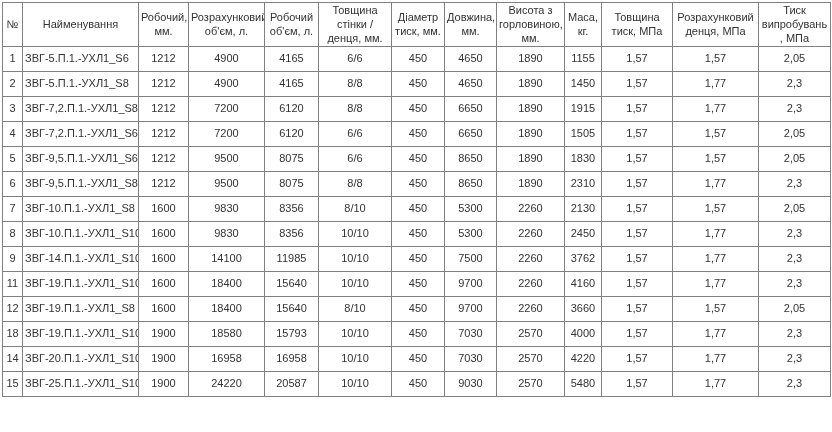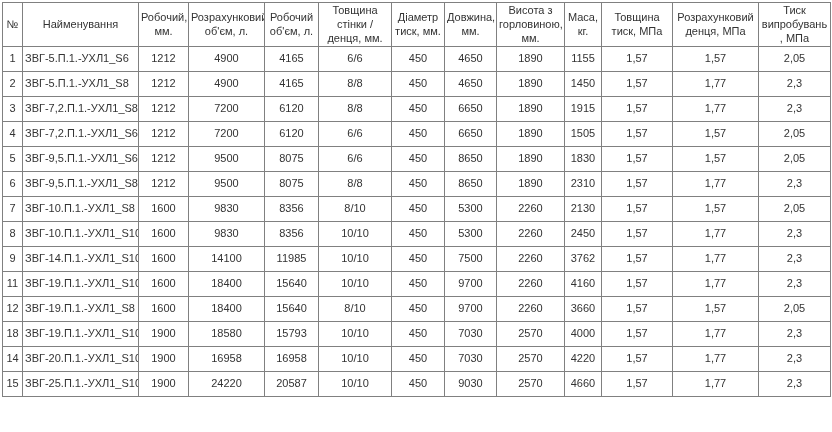--- a/index.html
+++ b/index.html
@@ -279,20 +279,20 @@
         <tr>
           <td>15</td>
           <td class="name-cell">ЗВГ-25.П.1.-УХЛ1_S10</td>
           <td>1900</td>
           <td>24220</td>
           <td>20587</td>
           <td>10/10</td>
           <td>450</td>
           <td>9030</td>
           <td>2570</td>
-          <td>4660</td>
+          <td>5480</td>
           <td>1,57</td>
           <td>1,77</td>
           <td>2,3</td>
         </tr>
       </tbody>
   </table>
 </div>
 
 </body></html>

